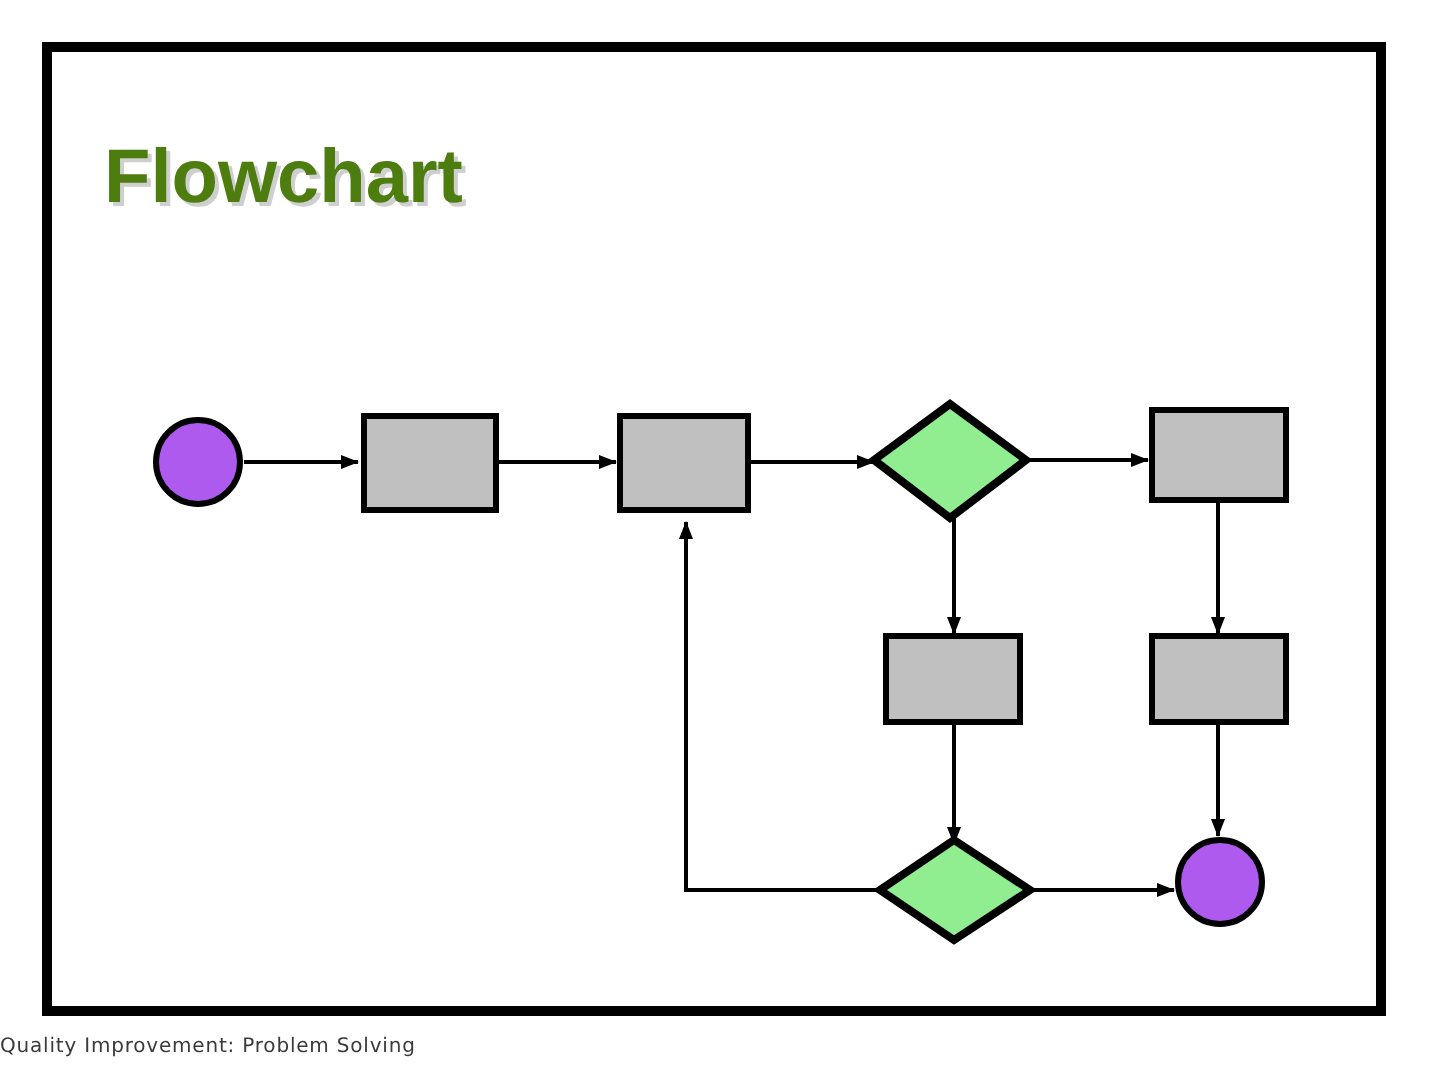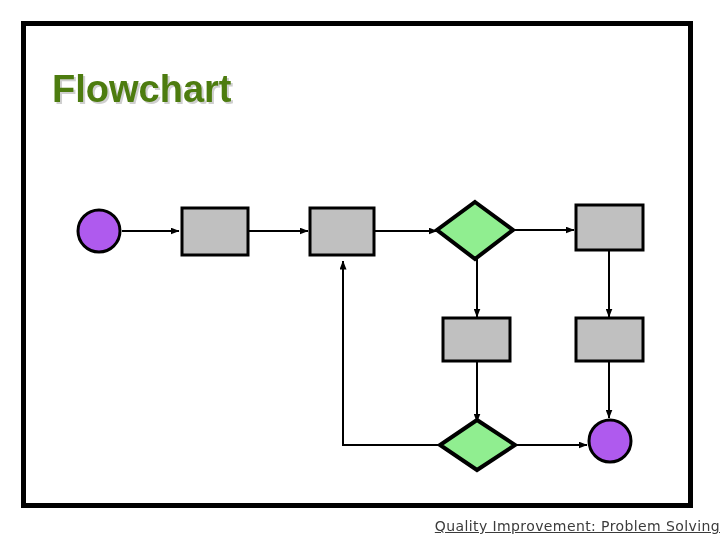--- a/index.html
+++ b/index.html
@@ -48,27 +48,26 @@
     left: 21px;
     top: 21px;
     width: 672px;
     height: 487px;
   }
   #slide-caption {
     position: absolute;
     left: 0;
     top: 518px;
     width: 720px;
-    text-align: right;
+    text-align: left;
     font-family: "DejaVu Sans", sans-serif;
-    font-size: 14px;
+    font-size: 10px;
     color: #3b3b3b;
     letter-spacing: 0.4px;
     white-space: nowrap;
-    text-decoration: underline;
   }
 </style>
 </head>
 <body>
 
 <div id="slide">
 
   <div id="slide-frame"></div>
 
   <div id="slide-title">Flowchart</div>

